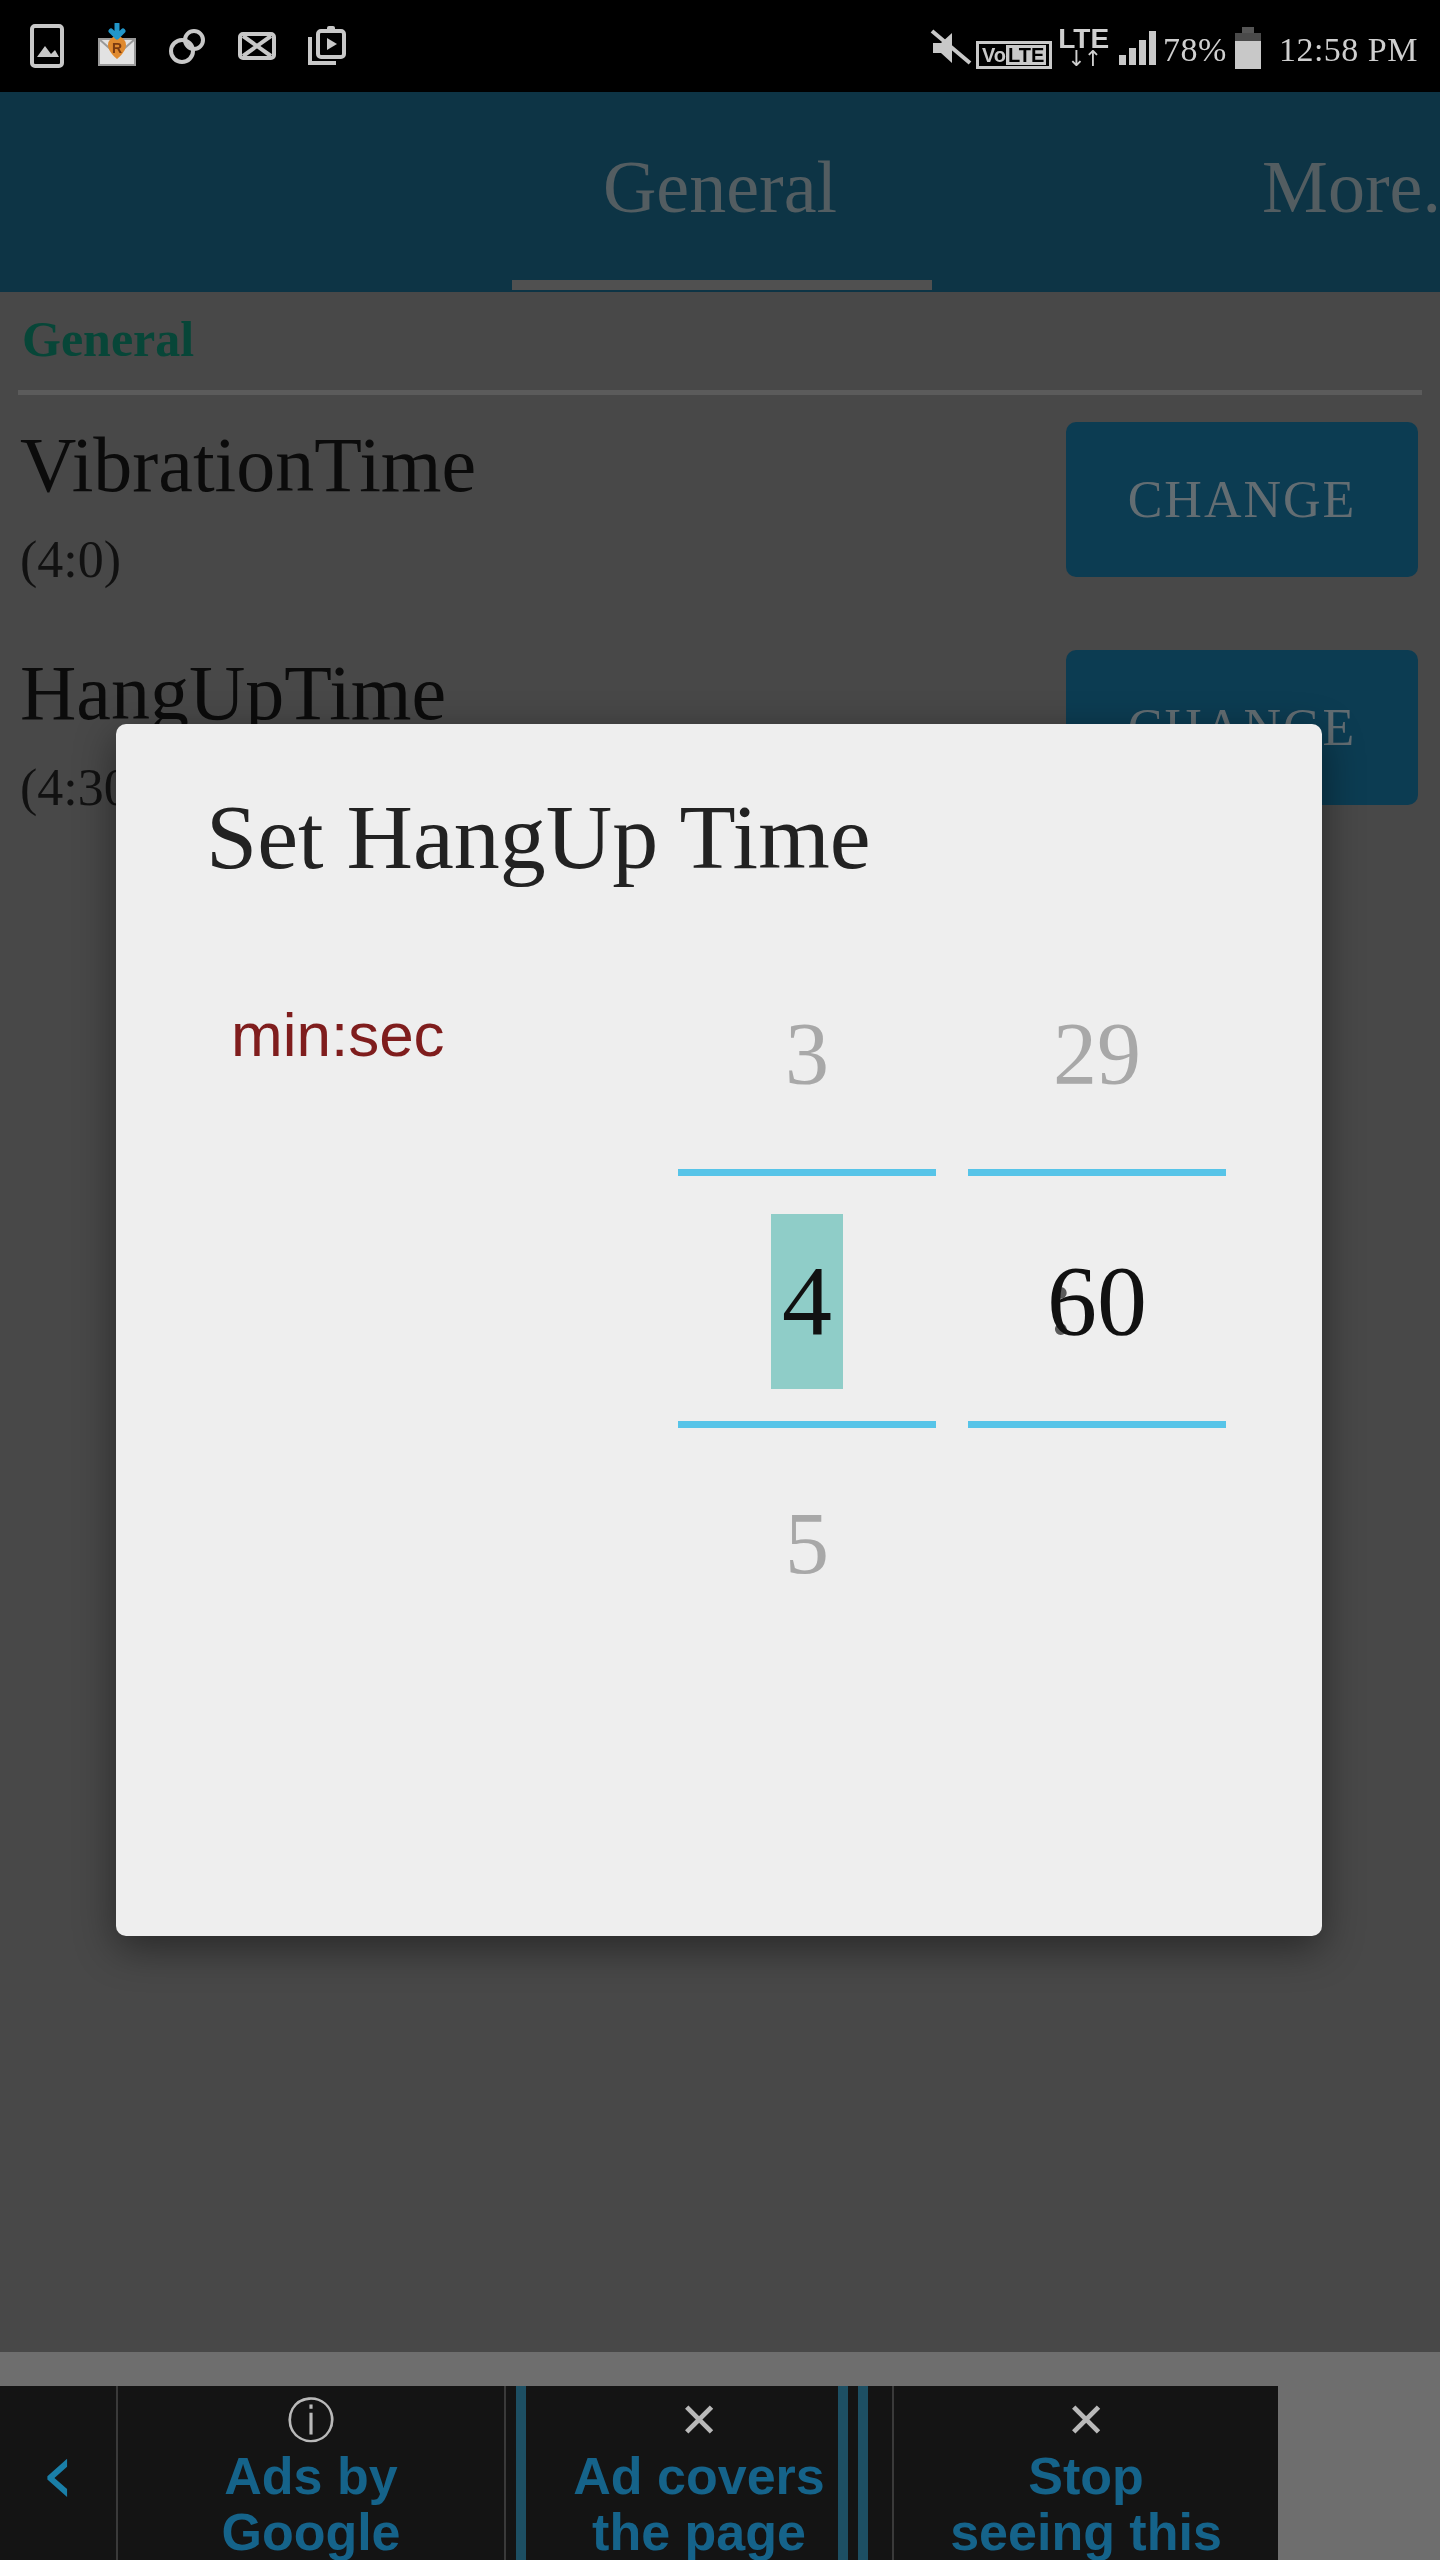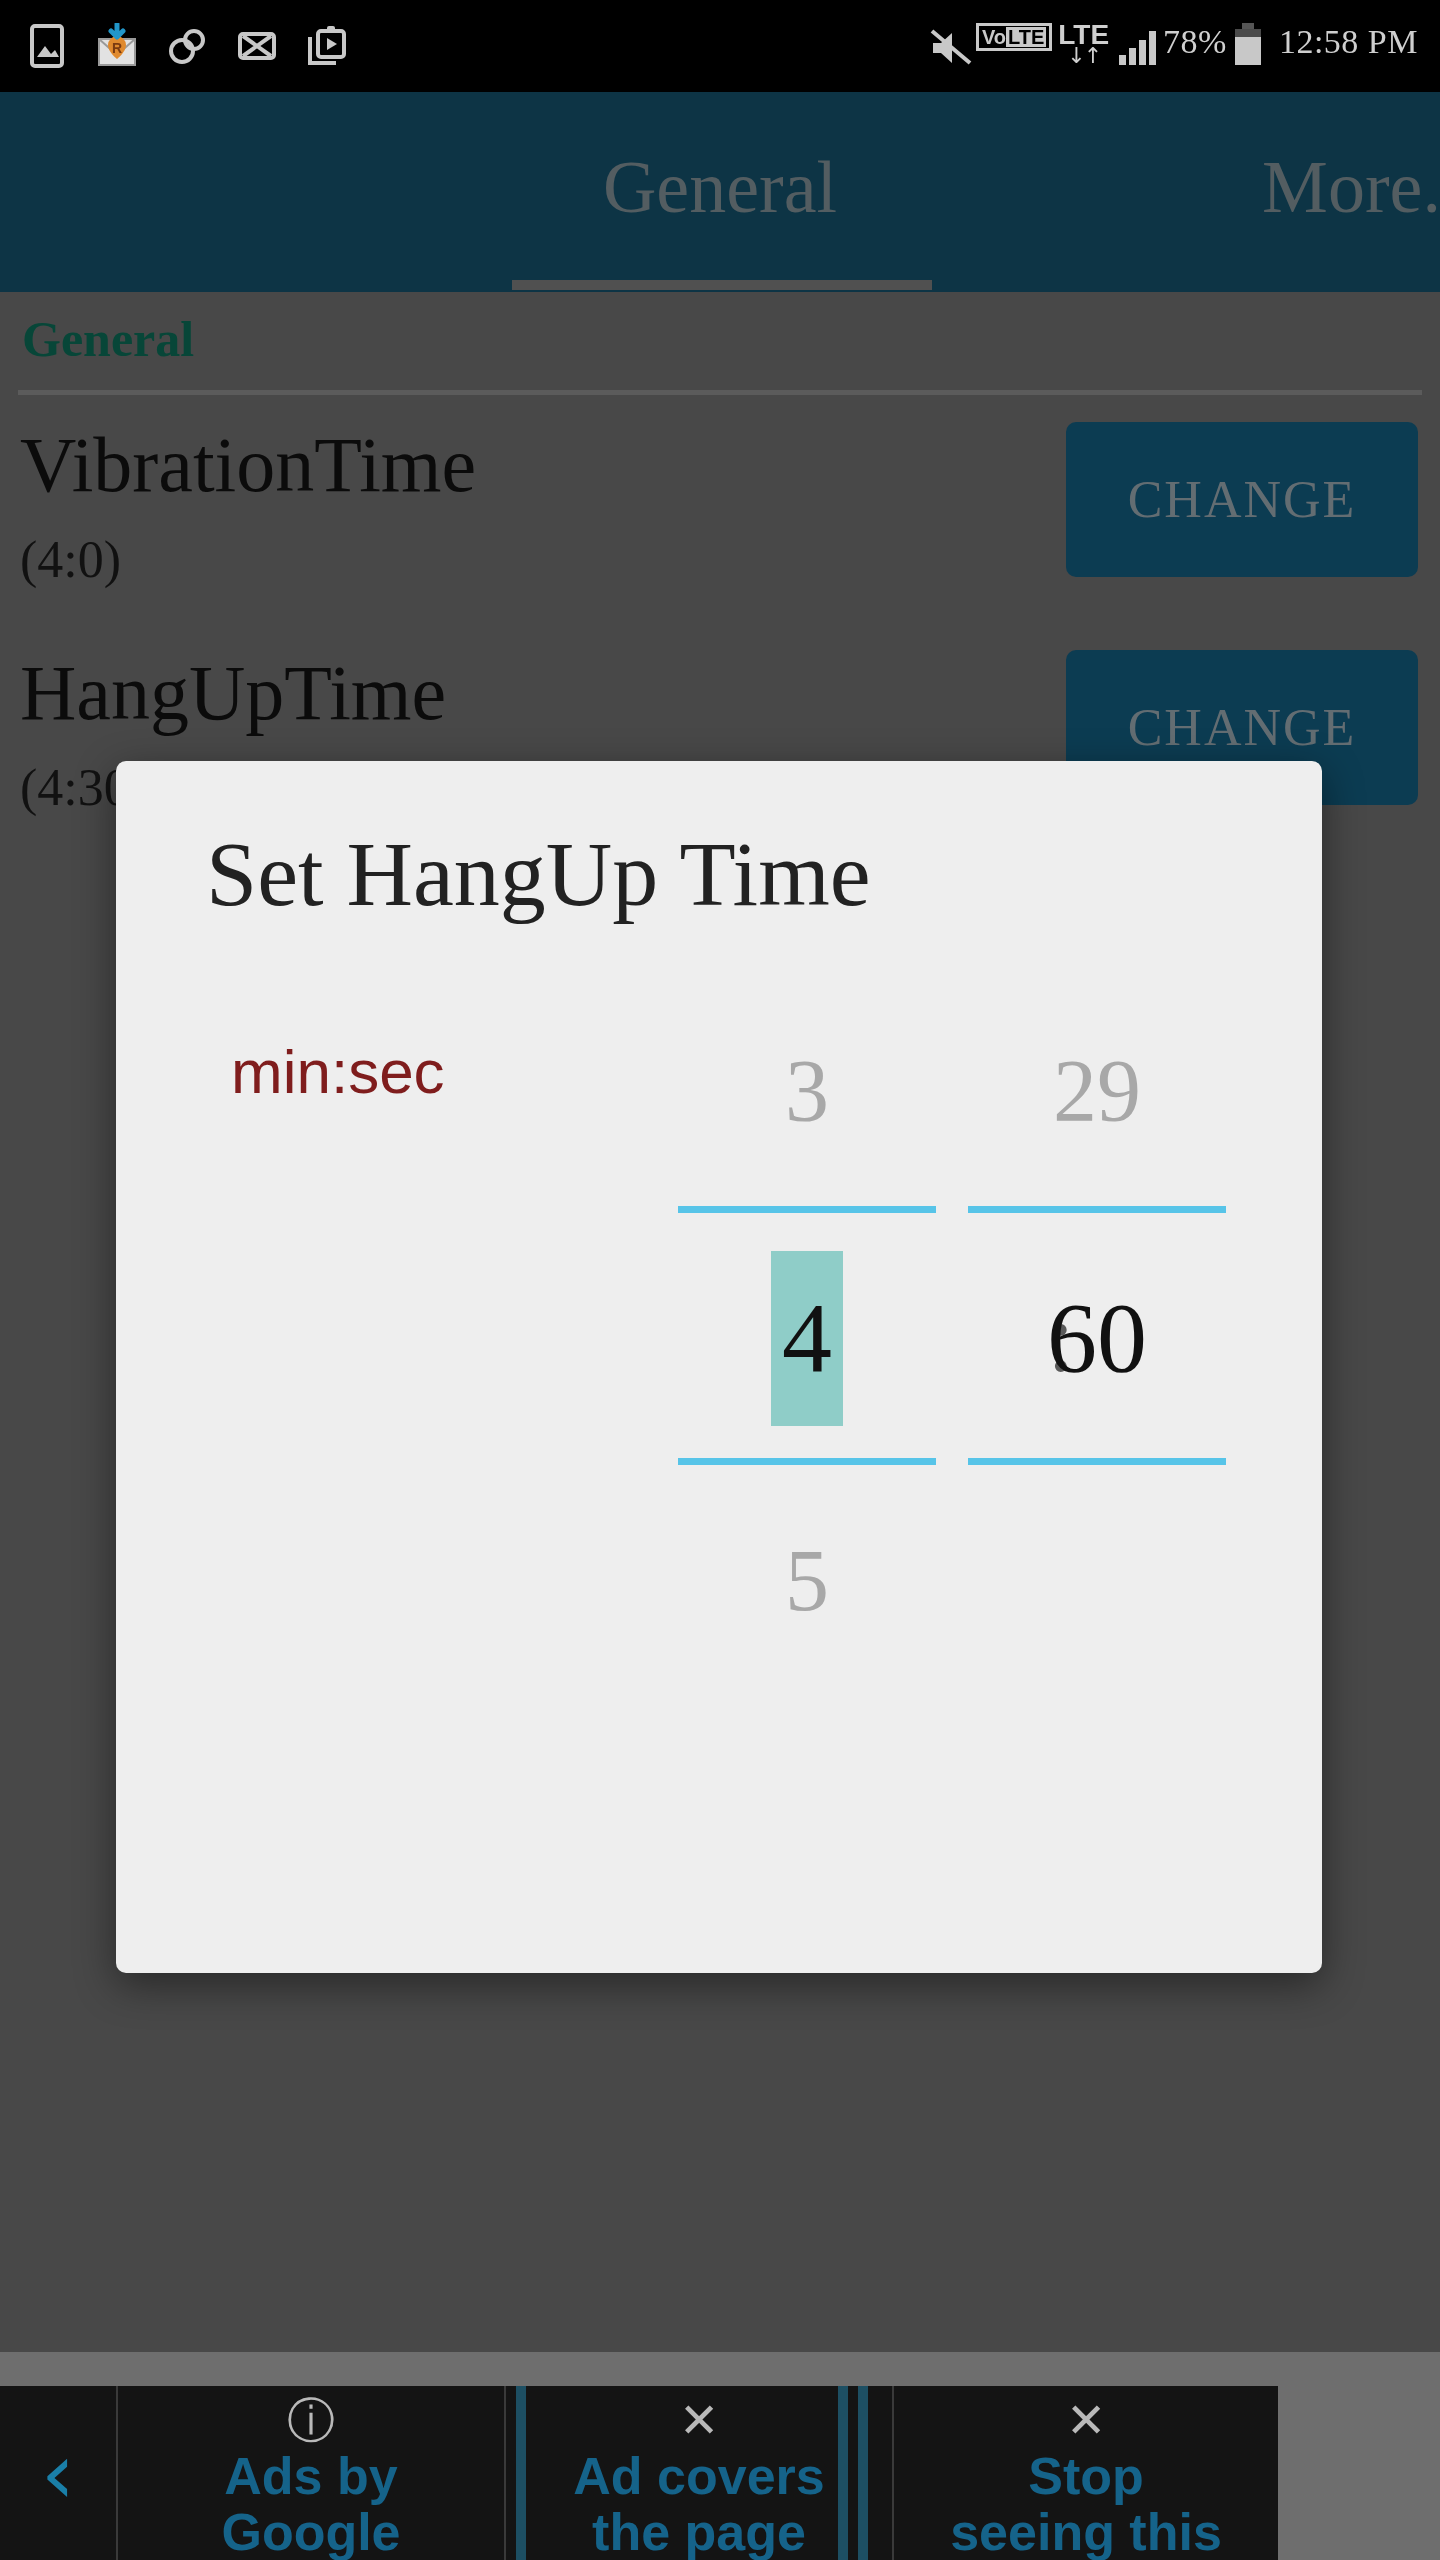--- a/index.html
+++ b/index.html
@@ -31,21 +31,21 @@
   }
   .sb-left {
     display: flex;
     align-items: center;
     gap: 28px;
     flex: 0 0 auto;
   }
   .sb-spacer { flex: 1 1 auto; }
   .sb-right {
     display: flex;
-    align-items: flex-start;
+    align-items: flex-end;
     gap: 6px;
     flex: 0 0 auto;
   }
   .sb-icon {
     width: 42px; height: 46px;
     position: relative;
     display: inline-block;
   }
   .sb-icon svg { display: block; }
   .sb-text {
@@ -200,21 +200,21 @@
     position: absolute;
     left: 0; top: 92px;
     width: 1440px; height: 2260px;
     background: rgba(0,0,0,0.34);
     pointer-events: none;
   }
 
   
   #dialog {
     position: absolute;
-    left: 116px; top: 761px;
+    left: 116px; top: 724px;
     width: 1206px; height: 1212px;
     background: #eeeeee;
     border-radius: 10px;
     box-shadow: 0 12px 40px rgba(0,0,0,0.45);
   }
   #dialog-title {
     position: absolute;
     left: 90px; top: 60px;
     color: #222;
     font-size: 92px;

